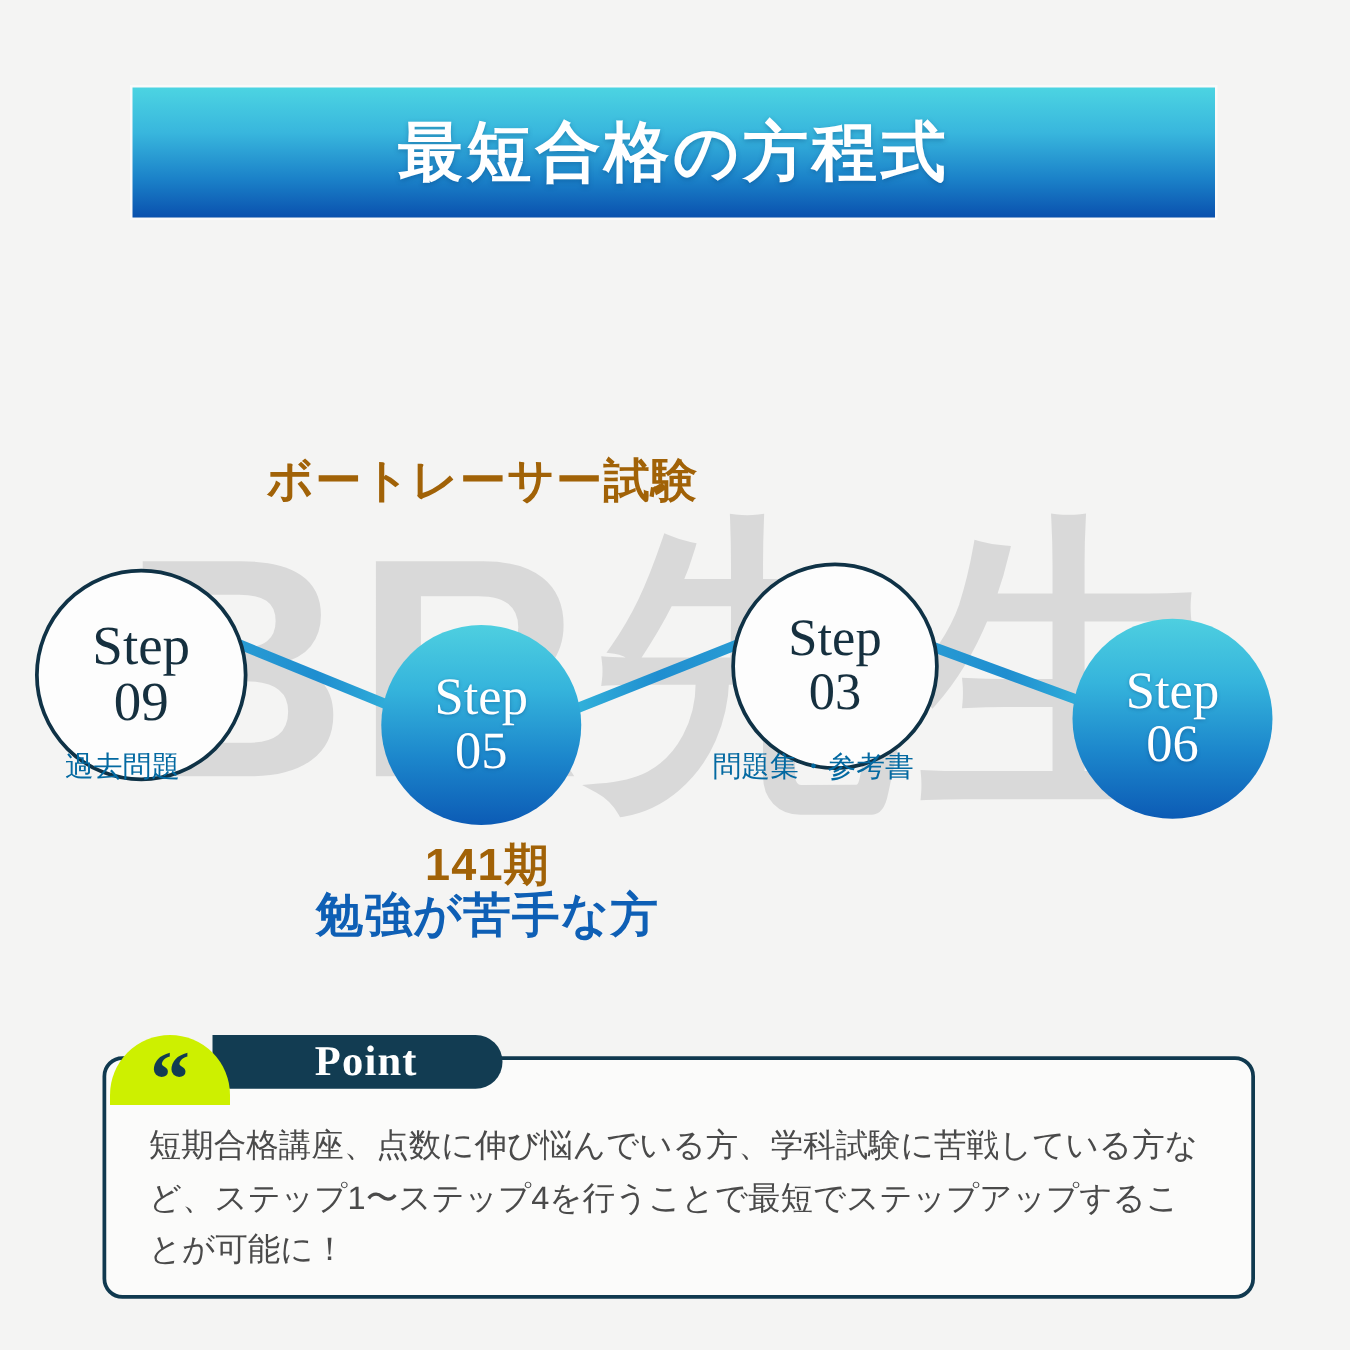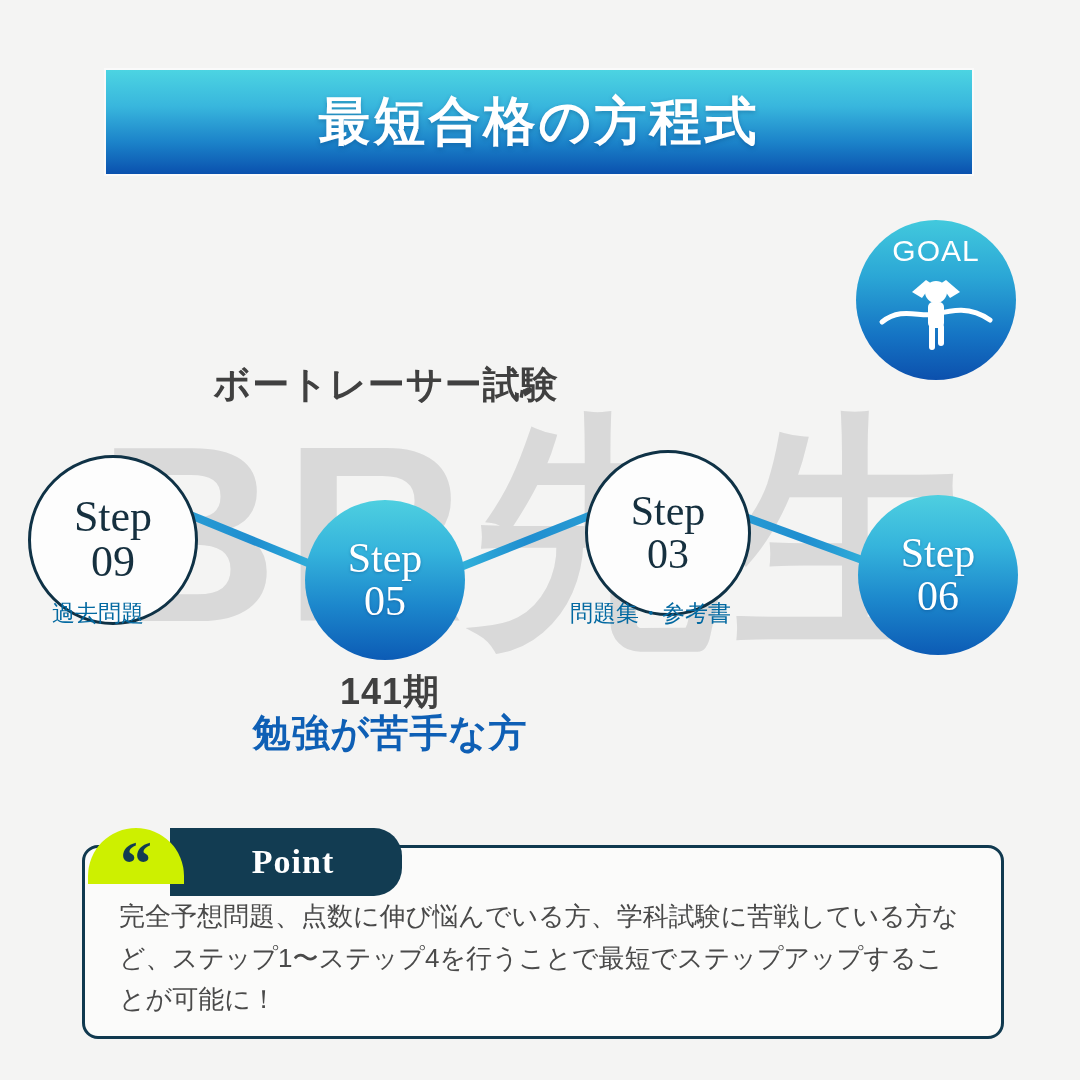--- a/index.html
+++ b/index.html
@@ -151,21 +151,21 @@
   .hl-group {
     position: absolute;
     text-align: center;
     z-index: 4;
     white-space: nowrap;
     font-family: "Liberation Sans", sans-serif;
     font-weight: bold;
   }
   .hl-top {
     display: block;
-    color: #404040;
+    color: #a16207;
     font-size: 36px;
     line-height: 1.08;
     letter-spacing: 1px;
   }
   .hl-bottom {
     display: block;
     color: #0e5fb5;
     font-size: 38px;
     line-height: 1.12;
     letter-spacing: 1px;
@@ -196,21 +196,21 @@
     font-size: 26px;
     line-height: 1.6;
     color: #4a4a4a;
     text-align: left;
   }
   #point-badge {
     position: absolute;
     left: 170px;
     top: 828px;
     width: 232px;
-    height: 68px;
+    height: 43px;
     background: #123c52;
     border-radius: 0 28px 28px 0;
     display: flex;
     align-items: center;
     justify-content: center;
     z-index: 5;
   }
   #point-badge-label {
     color: #ffffff;
     font-family: "Liberation Serif", serif;
@@ -272,37 +272,20 @@
 
     <line x1="936" y1="195" x2="936" y2="325" stroke="url(#lineGradV)" stroke-width="7"></line>
 
     <line x1="178" y1="330" x2="330" y2="392" stroke="url(#lineGrad1)" stroke-width="8"></line>
 
     <line x1="448" y1="392" x2="604" y2="330" stroke="url(#lineGrad2)" stroke-width="8"></line>
 
     <line x1="726" y1="330" x2="884" y2="388" stroke="url(#lineGrad1)" stroke-width="8"></line>
   </svg>
 
-  <div id="goal-node">
-    <div id="goal-label">GOAL</div>
-    <svg id="goal-runner-icon" width="120" height="86" viewBox="0 0 120 86">
-
-      <path d="M36 26 L50 14 L56 18 L46 32 Z" fill="#ffffff"></path>
-      <path d="M84 26 L70 14 L64 18 L74 32 Z" fill="#ffffff"></path>
-
-      <circle cx="60" cy="26" r="11" fill="#ffffff"></circle>
-
-      <rect x="52" y="36" width="16" height="26" rx="5" fill="#ffffff"></rect>
-
-      <rect x="53" y="58" width="6" height="26" rx="3" fill="#ffffff"></rect>
-      <rect x="62" y="58" width="6" height="22" rx="3" fill="#ffffff"></rect>
-
-      <path d="M6 56 C26 40 44 52 60 48 C76 44 94 40 114 54" stroke="#ffffff" stroke-width="5" fill="none" stroke-linecap="round"></path>
-    </svg>
-  </div>
 
   <div id="step-01" class="step-node step-outline">
     <span class="step-word">Step</span>
     <span class="step-num">09</span>
   </div>
   <div id="caption-01" class="step-caption">過去問題</div>
 
   <div id="step-02" class="step-node step-filled">
     <span class="step-word">Step</span>
     <span class="step-num">05</span>
@@ -325,20 +308,20 @@
 
   <div id="hl-step02" class="hl-group">
     <span class="hl-top">141期</span>
     <span class="hl-bottom">勉強が苦手な方</span>
   </div>
 
 
 </div>
 
 <div id="point-box">
-  <div id="point-body">完全予想問題、点数に伸び悩んでいる方、学科試験に苦戦している方など、ステップ1〜ステップ4を行うことで最短でステップアップすることが可能に！</div>
+  <div id="point-body">短期合格講座、点数に伸び悩んでいる方、学科試験に苦戦している方など、ステップ1〜ステップ4を行うことで最短でステップアップすることが可能に！</div>
 </div>
 <div id="point-badge">
   <span id="point-badge-label">Point</span>
 </div>
 <div id="quote-mark-shape">
   <span id="quote-glyph">“</span>
 </div>
 
 </body></html>

